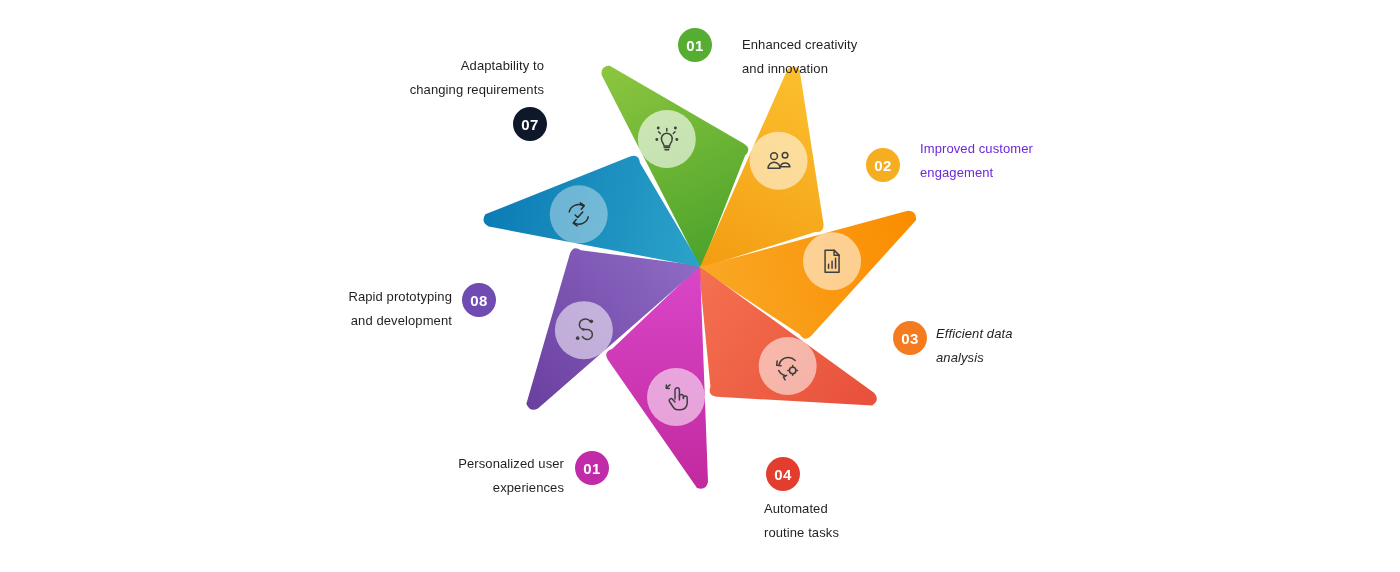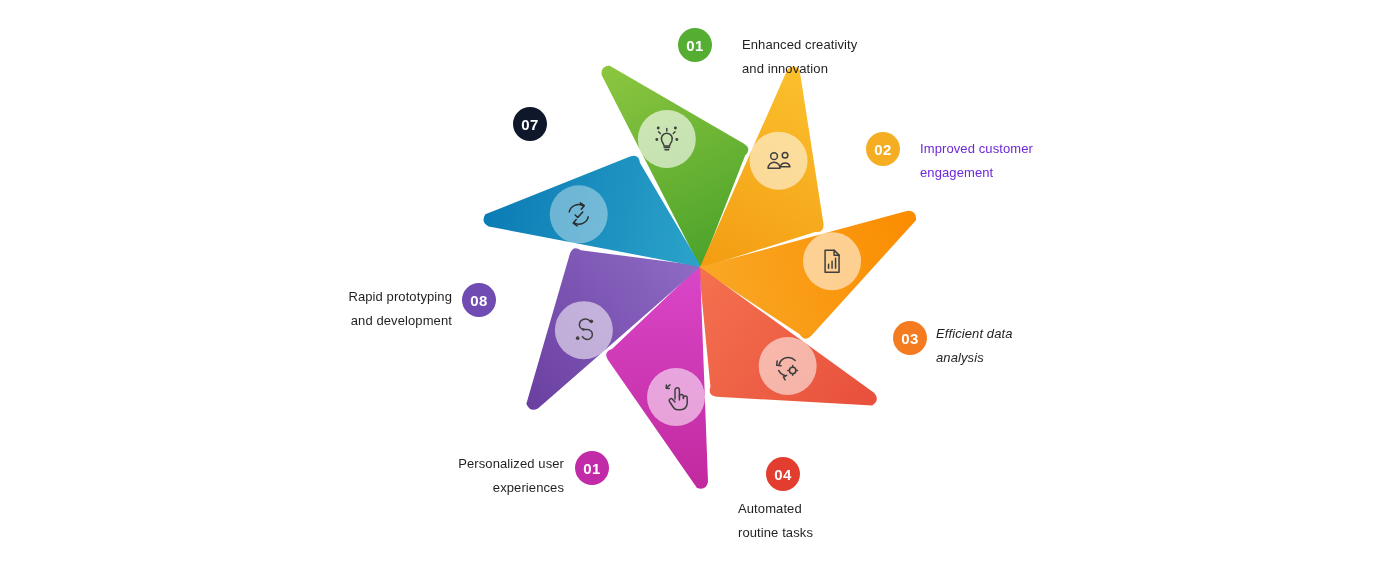--- a/index.html
+++ b/index.html
@@ -50,28 +50,28 @@
     font-family: "Liberation Sans", sans-serif;
     font-size: 15px;
     font-weight: 700;
     letter-spacing: 0.3px;
   }
 
   
   #lbl-1 { left: 742px; top: 33px;  width: 260px; }
   #lbl-2 { left: 908px; top: 137px; width: 280px; }
   #lbl-3 { left: 936px; top: 322px; width: 240px; }
-  #lbl-4 { left: 738px; top: 497px; width: 240px; }
+  #lbl-4 { left: 764px; top: 497px; width: 240px; }
   #lbl-5 { left: 372px; top: 452px; width: 192px; }
   #lbl-6 { left: 256px; top: 285px; width: 196px; }
   #lbl-7 { left: 318px; top: 54px;  width: 226px; }
 
   
   #bdg-1 { left: 678px; top: 28px;  }
-  #bdg-2 { left: 866px; top: 132px; }
+  #bdg-2 { left: 866px; top: 148px; }
   #bdg-3 { left: 893px; top: 321px; }
   #bdg-4 { left: 766px; top: 457px; }
   #bdg-5 { left: 575px; top: 451px; }
   #bdg-6 { left: 462px; top: 283px; }
   #bdg-7 { left: 513px; top: 107px; }
 </style>
 </head>
 <body style="background: rgb(255, 255, 255);">
 
 <div id="stage">
@@ -212,20 +212,22 @@
   <div class="label align-left" id="lbl-2" style="color: #6d28d9; margin-left: 12px;">Improved customer
 engagement</div>
   <div class="label align-left" id="lbl-3" style="color: rgb(35, 31, 32); font-style: italic;">Efficient data
 analysis</div>
   <div class="label align-left" id="lbl-4" style="color: rgb(35, 31, 32);">Automated
 routine tasks</div>
   <div class="label align-right" id="lbl-6" style="color: rgb(35, 31, 32);">Rapid prototyping
 and development</div>
   <div class="label align-right" id="lbl-5" style="color: rgb(35, 31, 32);">Personalized user
 experiences</div>
+  <div class="label align-right" id="lbl-7" style="color: rgb(35, 31, 32);">Adaptability to
+changing requirements</div>
 
   <div class="badge" id="bdg-1" style="background: rgb(85, 173, 50);">01</div>
   <div class="badge" id="bdg-2" style="background: rgb(245, 173, 34);">02</div>
   <div class="badge" id="bdg-3" style="background: rgb(244, 123, 32);">03</div>
   <div class="badge" id="bdg-4" style="background: rgb(226, 61, 46);">04</div>
   <div class="badge" id="bdg-5" style="background: rgb(194, 43, 168);">01</div>
   <div class="badge" id="bdg-6" style="background: rgb(111, 75, 178);">08</div>
   <div class="badge" id="bdg-7" style="background: #0f172a;">07</div>
 
 </div>

